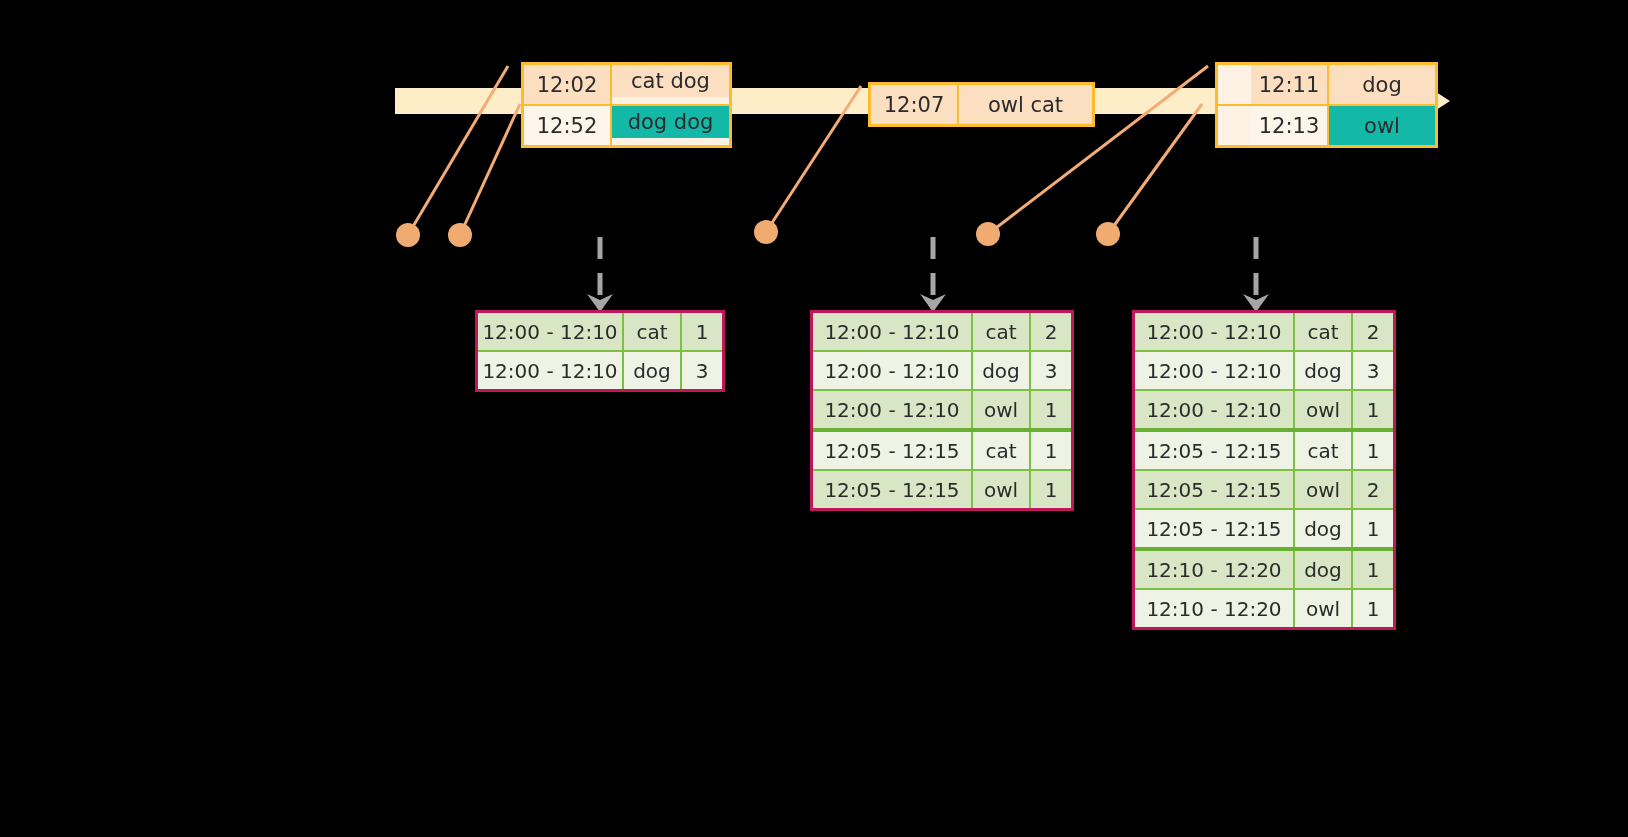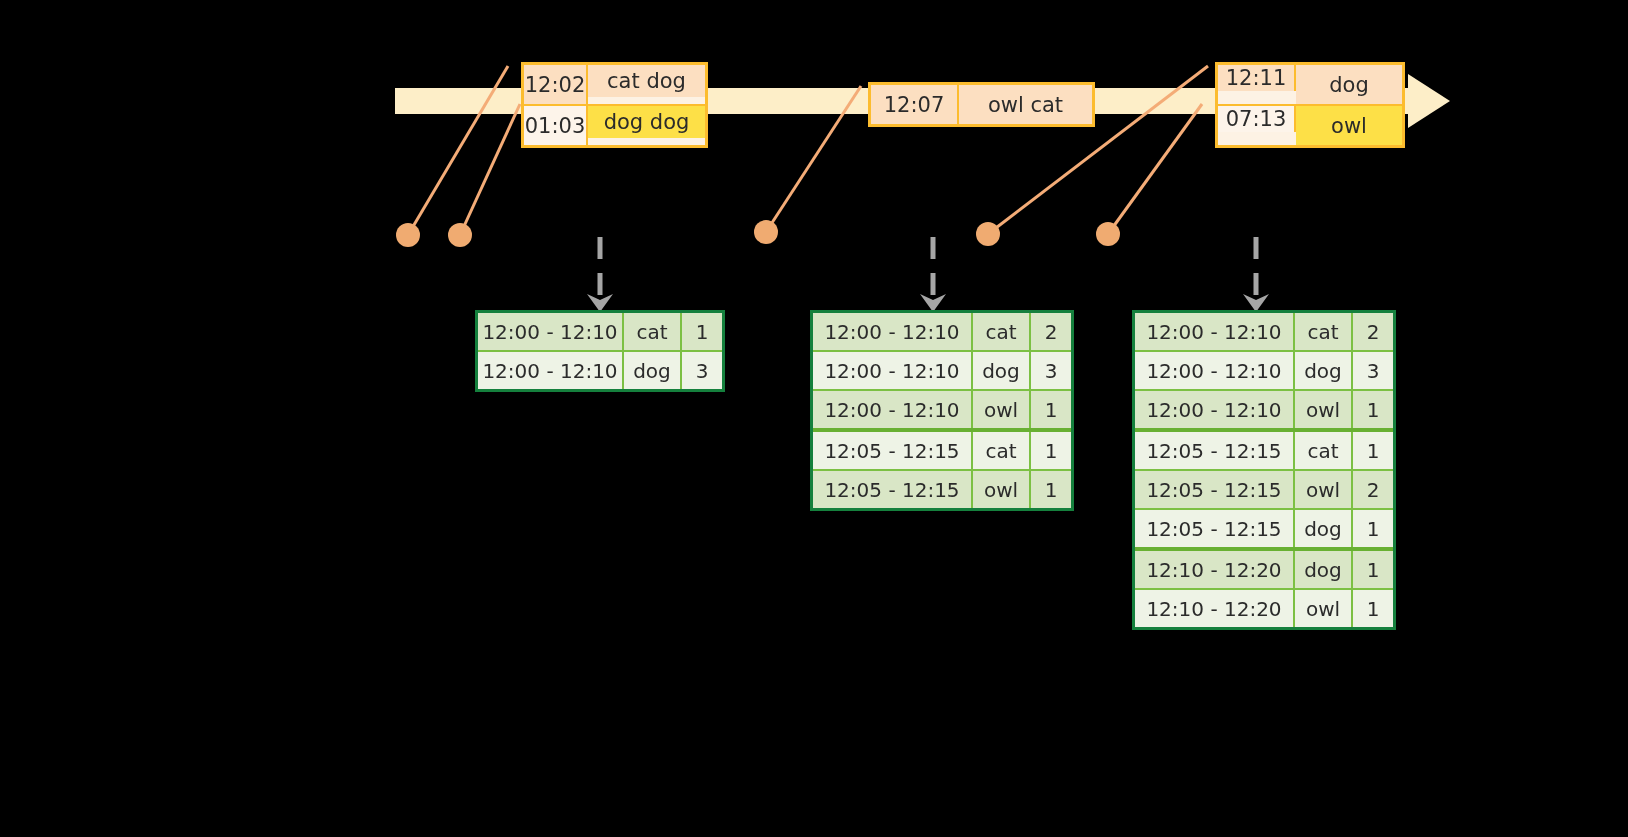--- a/index.html
+++ b/index.html
@@ -86,39 +86,39 @@
     color: #2b2b2b;
     background: #fdf4ea;
   }
   .ev-words {
     box-sizing: border-box;
     display: flex;
     align-items: center;
     justify-content: center;
     font-size: 21px;
     color: #2b2b2b;
-    background: #fde047;
+    background: #14b8a6;
   }
 
   #event-box-1 { left: 521px; top: 62px; }
-  #event-box-1 .ev-time  { width: 64px;  height: 39px; }
+  #event-box-1 .ev-time  { width: 88px;  height: 39px; }
   #event-box-1 .ev-words { width: 117px; height: 32px; }
 
   #event-box-2 { left: 868px; top: 82px; }
   #event-box-2 .ev-time  { width: 88px;  height: 39px; }
   #event-box-2 .ev-words { width: 133px; height: 39px; }
 
   #event-box-3 { left: 1215px; top: 62px; }
-  #event-box-3 .ev-time  { width: 78px;  height: 26px; }
+  #event-box-3 .ev-time  { width: 78px;  height: 39px; margin-left: 33px; }
   #event-box-3 .ev-words { width: 106px; height: 39px; }
 
   
   .result-table {
     position: absolute;
-    border: 3px solid #15803d;
+    border: 3px solid #be185d;
     box-sizing: border-box;
     background: #fca5a5;
   }
   .rt-row {
     display: flex;
     align-items: stretch;
     border-bottom: 2px solid #7cc043;
   }
   .rt-row:last-child { border-bottom: none; }
   .rt-row.group-end { border-bottom: 4px solid #68b032; }
@@ -189,39 +189,39 @@
         <path d="M 1243 294 L 1256 312 L 1269 294 L 1256 300 Z" fill="#a6a6a6"></path>
       </g>
   </svg>
 
   <div class="event-box" id="event-box-1">
     <div class="event-row shade">
       <div class="ev-time">12:02</div>
       <div class="ev-words">cat dog</div>
     </div>
     <div class="event-row">
-      <div class="ev-time">01:03</div>
+      <div class="ev-time">12:52</div>
       <div class="ev-words">dog dog</div>
     </div>
   </div>
 
   <div class="event-box" id="event-box-2">
     <div class="event-row shade">
       <div class="ev-time">12:07</div>
       <div class="ev-words">owl cat</div>
     </div>
   </div>
 
   <div class="event-box" id="event-box-3">
     <div class="event-row shade">
       <div class="ev-time">12:11</div>
       <div class="ev-words">dog</div>
     </div>
     <div class="event-row">
-      <div class="ev-time">07:13</div>
+      <div class="ev-time">12:13</div>
       <div class="ev-words">owl</div>
     </div>
   </div>
 
   <div class="result-table" id="result-table-1">
       <div class="rt-row shade">
         <div class="rt-cell rt-window">12:00 - 12:10</div>
         <div class="rt-cell rt-key">cat</div>
         <div class="rt-cell rt-count">1</div>
       </div>

